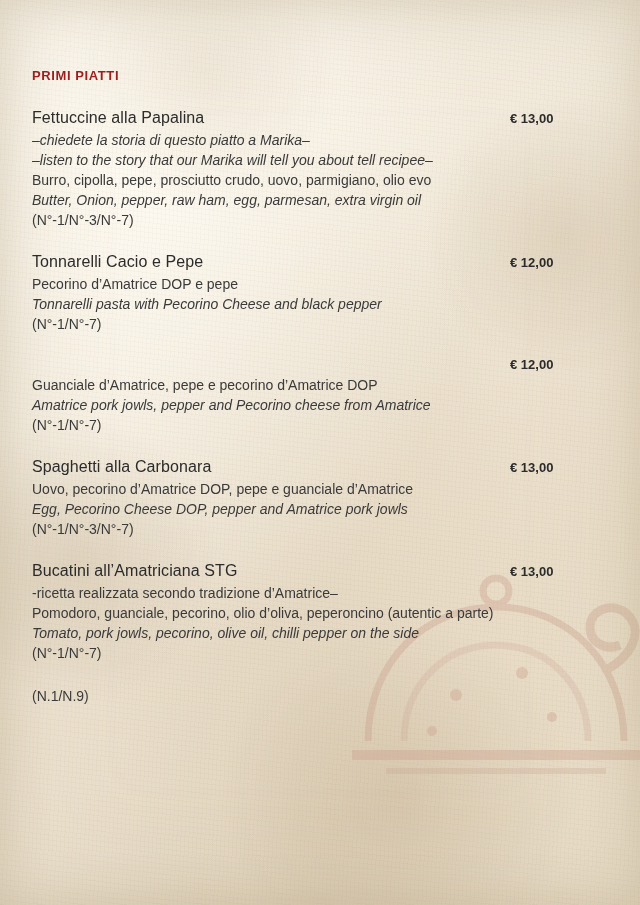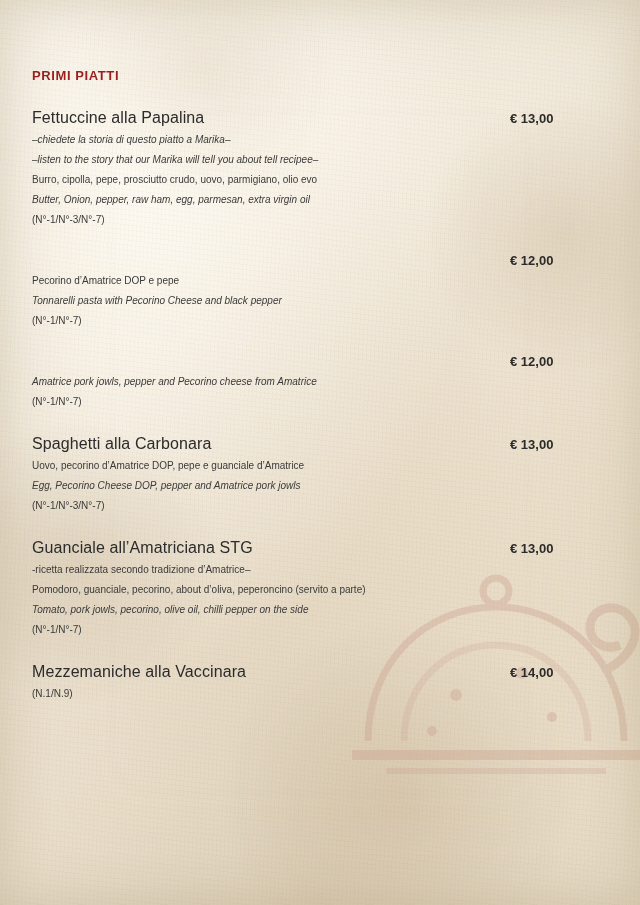--- a/index.html
+++ b/index.html
@@ -95,21 +95,21 @@
   .dish-price {
     font-size: 13px;
     font-weight: bold;
     color: #2b2b2b;
     margin-left: auto;
     width: 96px;
     text-align: left;
     padding-left: 6px;
   }
   .line {
-    font-size: 10px;
+    font-size: 14px;
     line-height: 20px;
     color: #3a3a3a;
   }
   .line.it {
     font-style: italic;
   }
 </style>
 </head>
 <body>
 
@@ -146,54 +146,52 @@
             <div class="dish-price">€ 13,00</div>
           </div>
           <div class="line it">–chiedete la storia di questo piatto a Marika–</div>
           <div class="line it">–listen to the story that our Marika will tell you about tell recipee–</div>
           <div class="line">Burro, cipolla, pepe, prosciutto crudo, uovo, parmigiano, olio evo</div>
           <div class="line it">Butter, Onion, pepper, raw ham, egg, parmesan, extra virgin oil</div>
           <div class="line">(N°-1/N°-3/N°-7)</div>
         </div>
         <div class="dish">
           <div class="dish-head">
+            <div class="dish-name">Tonnarelli Cacio e Pepe</div>
             <div class="dish-price">€ 12,00</div>
           </div>
           <div class="line">Pecorino d’Amatrice DOP e pepe</div>
           <div class="line it">Tonnarelli pasta with Pecorino Cheese and black pepper</div>
           <div class="line">(N°-1/N°-7)</div>
         </div>
         <div class="dish">
           <div class="dish-head">
             <div class="dish-price">€ 12,00</div>
           </div>
+          <div class="line">Guanciale d’Amatrice, pepe e pecorino d’Amatrice DOP</div>
           <div class="line it">Amatrice pork jowls, pepper and Pecorino cheese from Amatrice</div>
           <div class="line">(N°-1/N°-7)</div>
         </div>
         <div class="dish">
           <div class="dish-head">
             <div class="dish-name">Spaghetti alla Carbonara</div>
             <div class="dish-price">€ 13,00</div>
           </div>
           <div class="line">Uovo, pecorino d’Amatrice DOP, pepe e guanciale d’Amatrice</div>
           <div class="line it">Egg, Pecorino Cheese DOP, pepper and Amatrice pork jowls</div>
           <div class="line">(N°-1/N°-3/N°-7)</div>
         </div>
         <div class="dish">
           <div class="dish-head">
-            <div class="dish-name">Guanciale all’Amatriciana STG</div>
+            <div class="dish-name">Bucatini all’Amatriciana STG</div>
             <div class="dish-price">€ 13,00</div>
           </div>
           <div class="line">-ricetta realizzata secondo tradizione d’Amatrice–</div>
-          <div class="line">Pomodoro, guanciale, pecorino, about d’oliva, peperoncino (servito a parte)</div>
+          <div class="line">Pomodoro, guanciale, pecorino, olio d’oliva, peperoncino (autentic a parte)</div>
           <div class="line it">Tomato, pork jowls, pecorino, olive oil, chilli pepper on the side</div>
           <div class="line">(N°-1/N°-7)</div>
         </div>
         <div class="dish">
-          <div class="dish-head">
-            <div class="dish-name">Mezzemaniche alla Vaccinara</div>
-            <div class="dish-price">€ 14,00</div>
-          </div>
           <div class="line">(N.1/N.9)</div>
         </div>
       </div>
   </div>
 </div>
 
 </body></html>

